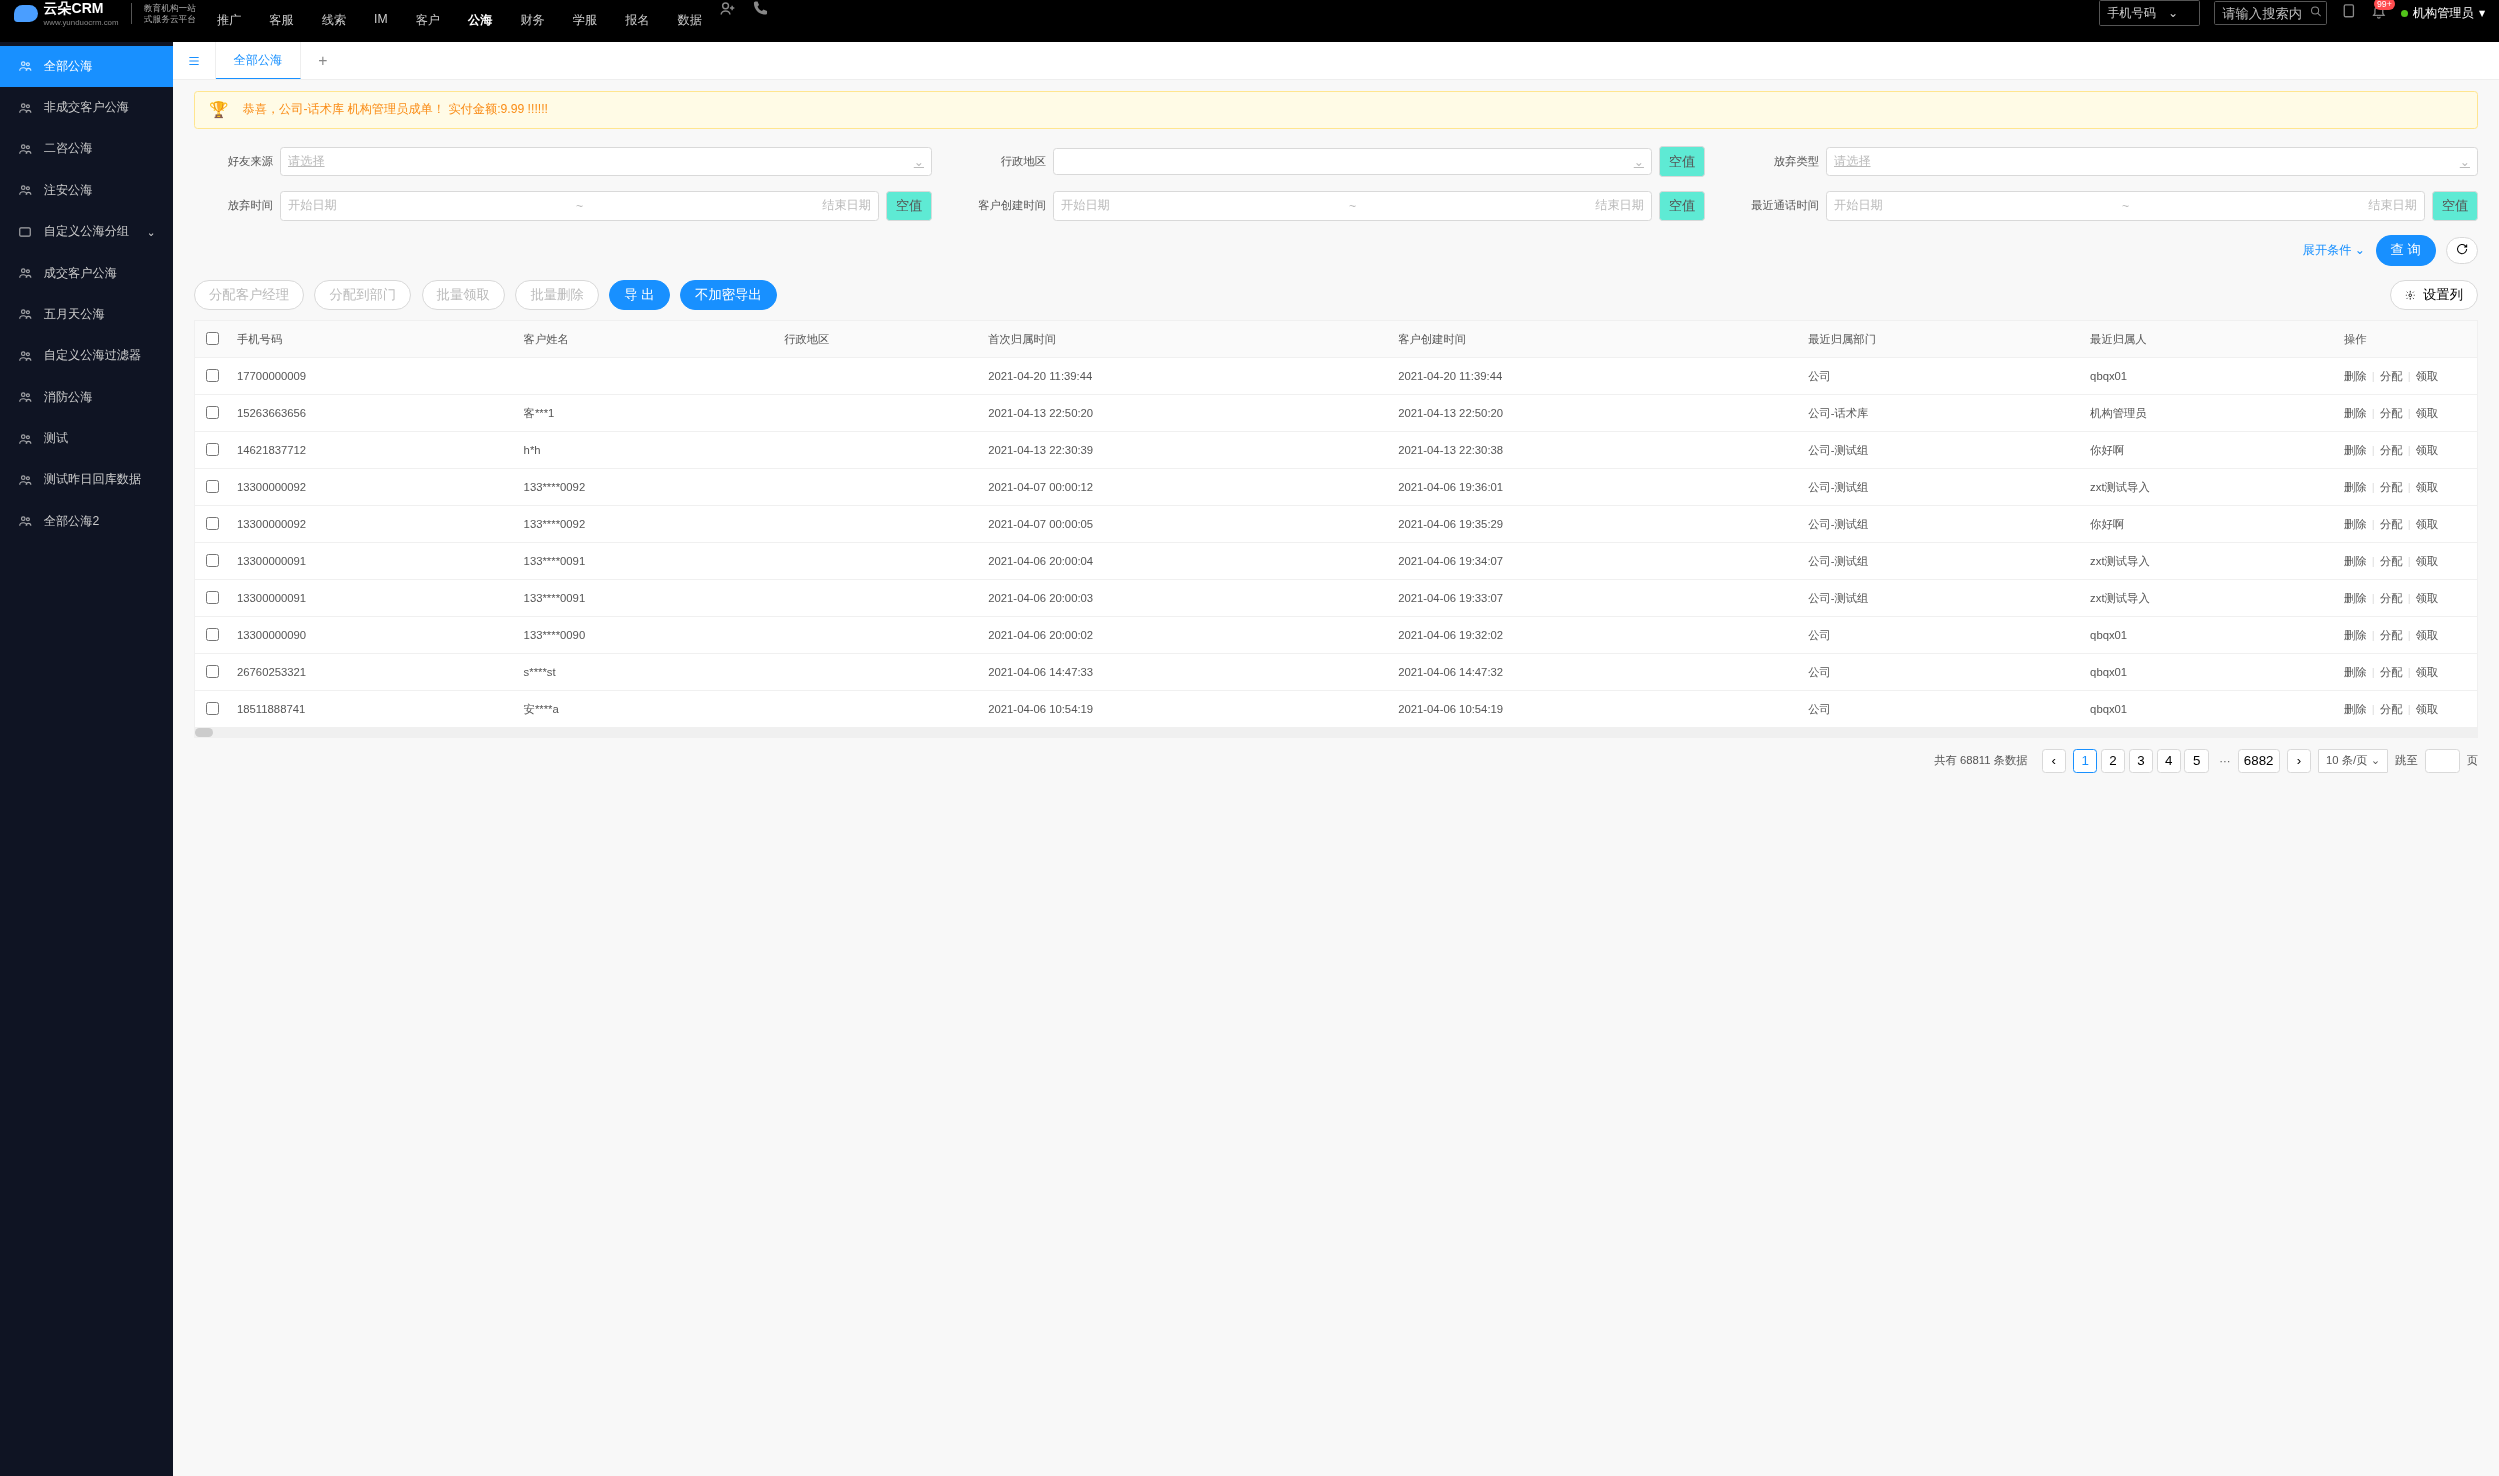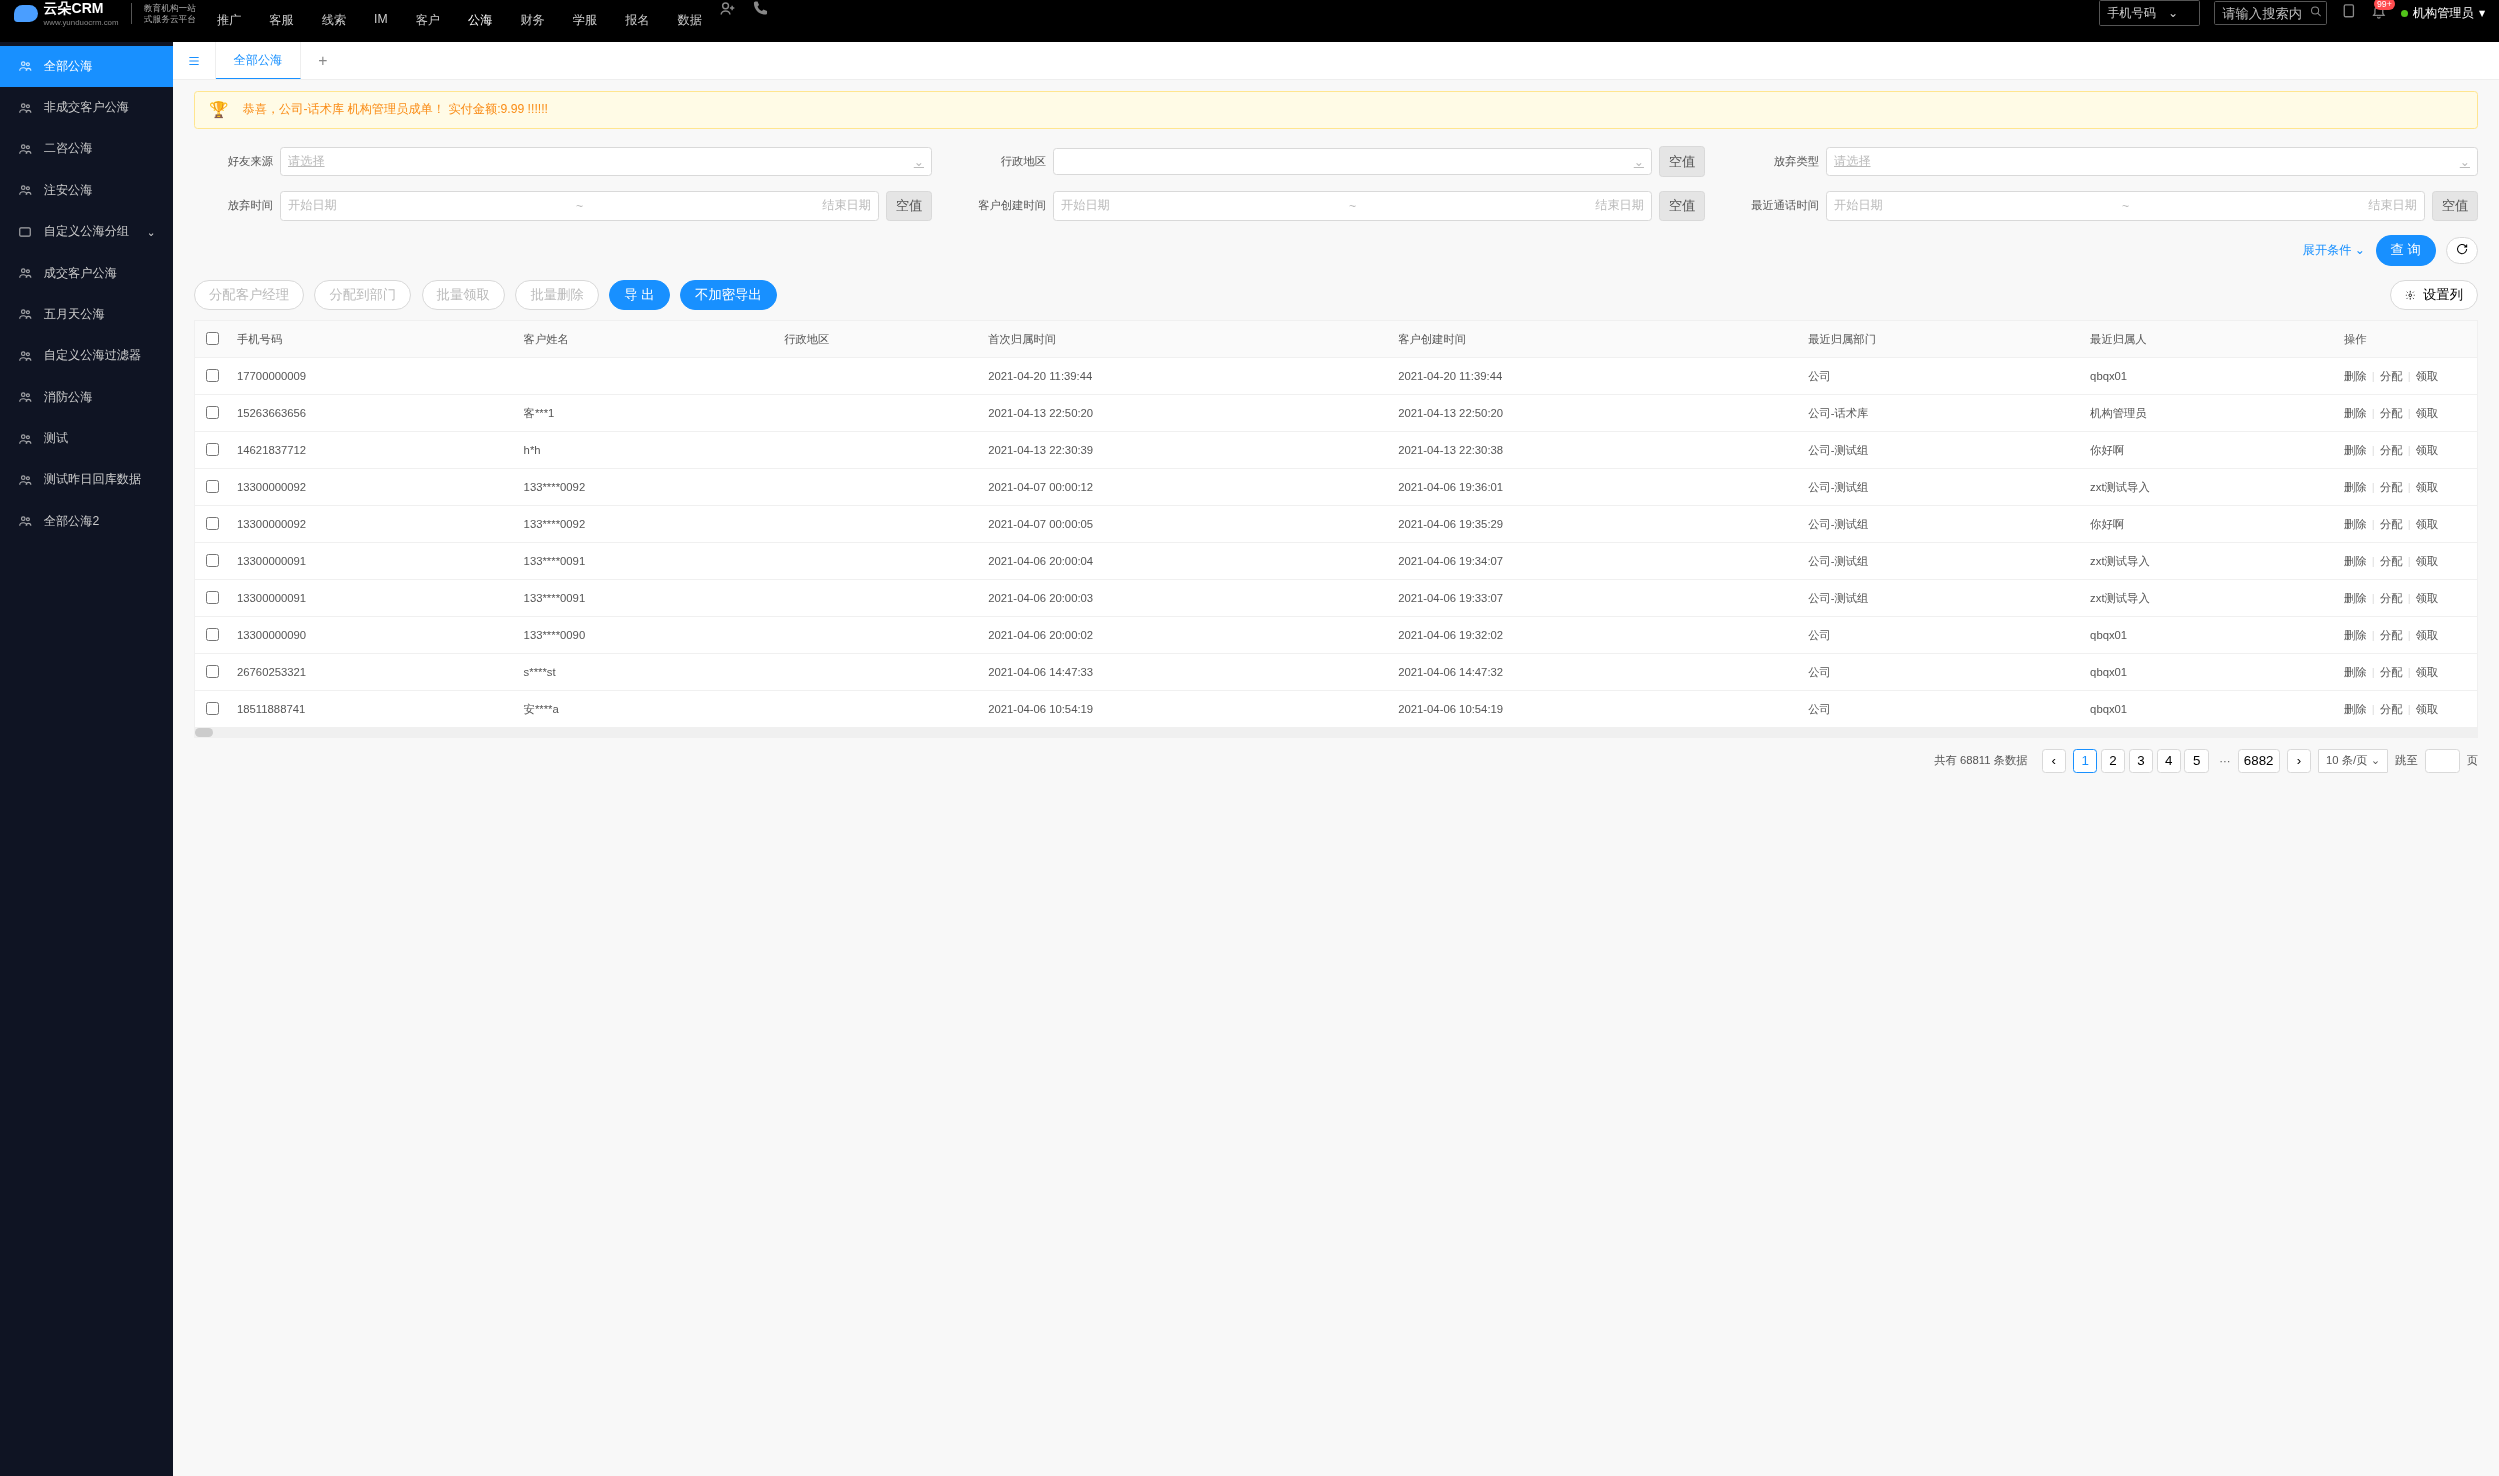--- a/index.html
+++ b/index.html
@@ -7,21 +7,21 @@
 
 
 .header { height: 42px; background: #000000; display: flex; align-items: flex-start; color: #fff; padding: 0 14px; }
 .logo { display: flex; align-items: center; gap: 5.2px; margin-right: 17.5px; }
 .logo-icon { width: 24.4px; height: 17.5px; background: #4a9eff; border-radius: 8.7px 8.7px 8.7px 3.5px; position: relative; }
 .logo-text { font-size: 14px; font-weight: bold; }
 .logo-divider { width: 0.9px; height: 21px; background: #555; margin: 0 7px; }
 .logo-sub { font-size: 8.7px; line-height: 10.5px; color: #aaa; }
 .nav { display: flex; gap: 21px; }
 .nav-item { color: #ccc; cursor: pointer; padding: 12.2px 3.5px; }
-.nav-item.active { color: #fff; font-weight: normal; }
+.nav-item.active { color: #fff; font-weight: bold; }
 .header-icons { display: flex; gap: 14px; margin-left: 14px; }
 .header-icon { color: #888; cursor: pointer; font-size: 15.7px; }
 .header-right { margin-left: auto; display: flex; align-items: center; gap: 14px; }
 .search-select { border: 0.9px solid #555; background: transparent; color: #ccc; padding: 3.5px 21px 3.5px 7px; border-radius: 1.7px; position: relative; }
 .search-input { border: 0.9px solid #555; background: transparent; color: #ccc; padding: 3.5px 24.4px 3.5px 7px; border-radius: 1.7px; width: 113px; }
 .search-wrap { position: relative; }
 .search-wrap .s-icon { position: absolute; right: 5.2px; top: 50%; transform: translateY(-50%); color: #888; }
 .notif { position: relative; }
 .notif-badge { position: absolute; top: -5.2px; right: -8.7px; background: #ff4d4f; color: #fff; font-size: 8.7px; padding: 0.9px 3.5px; border-radius: 7px; }
 .user { display: flex; align-items: center; gap: 5.2px; cursor: pointer; }
@@ -45,21 +45,21 @@
 
 .alert { margin: 10.5px 21px; background: #fffbe6; border: 0.9px solid #ffe58f; border-radius: 3.5px; padding: 8.7px 14px; display: flex; align-items: center; gap: 14px; }
 .alert-icon { color: #faad14; font-size: 15.7px; }
 .alert-text { color: #fa8c16; }
 
 .filters { padding: 7px 21px; display: grid; grid-template-columns: repeat(3, 1fr); gap: 14px 35px; }
 .filter { display: flex; align-items: center; gap: 7px; }
 .filter-label { width: 79px; text-align: right; color: #555; font-size: 11.3px; }
 .filter-select { flex: 1; border: 0.9px solid #d9d9d9; border-radius: 3.5px; padding: 5.2px 7px; background: #fff; color: #bbb; display: flex; justify-content: space-between; align-items: center; cursor: pointer; text-decoration: underline; }
 .filter-range { flex: 1; border: 0.9px solid #d9d9d9; border-radius: 3.5px; padding: 5.2px 7px; background: #fff; display: flex; align-items: center; justify-content: space-between; color: #bbb; }
-.null-btn { border: 0.9px solid #d9d9d9; border-radius: 3.5px; padding: 5.2px 8.7px; background: #e5e5e5; cursor: pointer; color: #555; }
+.null-btn { border: 0.9px solid #d9d9d9; border-radius: 3.5px; padding: 5.2px 8.7px; background: #5eead4; cursor: pointer; color: #555; }
 
 .actions-row { padding: 7px 21px; display: flex; justify-content: flex-end; gap: 10.5px; align-items: center; }
 .expand-link { color: #1890ff; cursor: pointer; }
 .btn { padding: 5.2px 14px; border: 0.9px solid #d9d9d9; border-radius: 15px; background: #fff; cursor: pointer; }
 .btn-primary { background: #1890ff; border-color: #1890ff; color: #fff; }
 .btn-icon { padding: 5.2px 8.7px; }
 .btn-disabled { color: #bbb; cursor: not-allowed; }
 
 .toolbar { padding: 7px 21px 10.5px; display: flex; gap: 10.5px; align-items: center; }
 .toolbar-right { margin-left: auto; display: flex; align-items: center; gap: 5.2px; }

